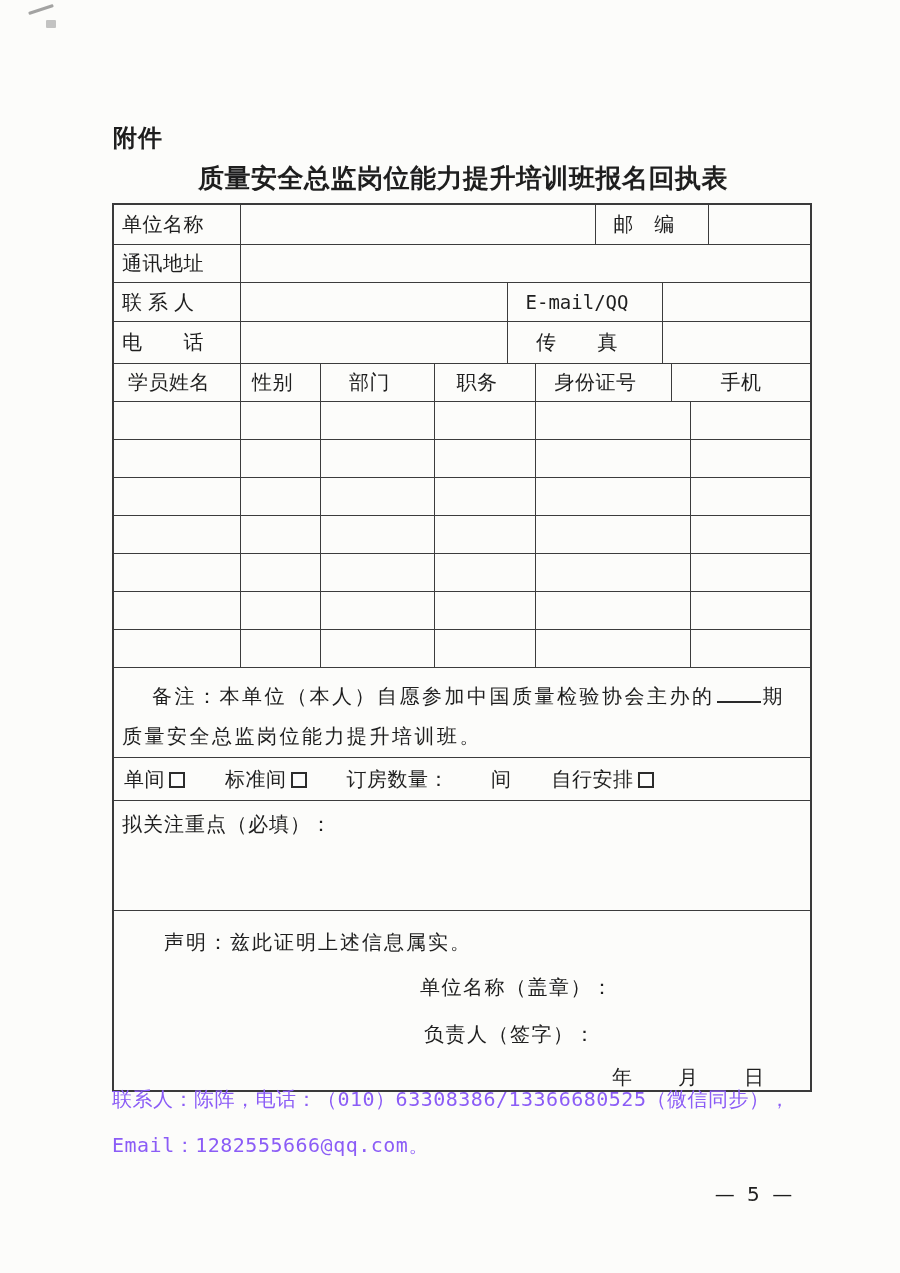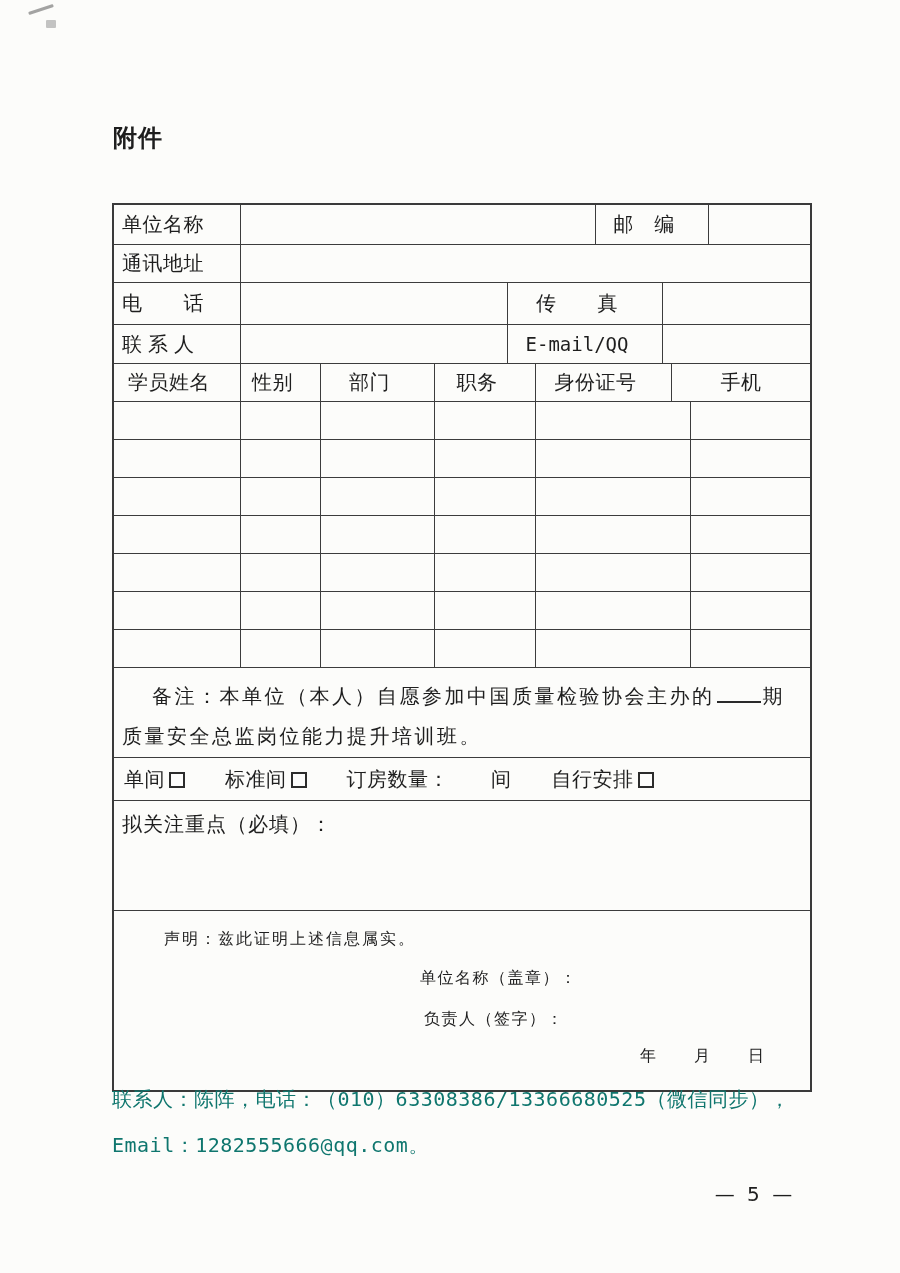--- a/index.html
+++ b/index.html
@@ -36,71 +36,72 @@
   .remark-l2{font-size:20px;letter-spacing:2.5px;line-height:40px;}
   .ul-blank{display:inline-block;width:44px;border-bottom:2px solid #2a2a2a;height:18px;margin:0 2px;}
 
   .lodging-content{flex:1;display:flex;align-items:center;font-size:20px;}
   .lodging-content .opt{white-space:nowrap;}
   .cb{display:inline-block;width:16px;height:16px;border:2px solid #2c2c2c;box-sizing:border-box;
       margin-left:4px;vertical-align:-2px;background:#fdfdfc;}
   .ml10{margin-left:10px}.ml40{margin-left:40px}.ml42{margin-left:42px}
 
   .focus-row{height:110px;padding:10px 8px;font-size:20px;letter-spacing:1px;}
-  .decl-row{height:161px;font-size:16px;}
+  .decl-row{height:161px;font-size:20px;}
   .decl-statement{margin:18px 0 0 50px;letter-spacing:2px;}
   .decl-seal{margin:18px 0 0 306px;letter-spacing:1.5px;}
   .decl-sign{margin:20px 0 0 310px;letter-spacing:1.5px;}
   .decl-date{margin:16px 44px 0 0;text-align:right;letter-spacing:2px;}
 
   .footer-line{position:absolute;left:112px;font-size:20px;letter-spacing:.5px;
-               font-family:"DejaVu Sans Mono","Liberation Mono",monospace;color:#0f766e;}
+               font-family:"DejaVu Sans Mono","Liberation Mono",monospace;color:#8b5cf6;}
   .fl1{top:1086px;}
   .fl2{top:1132px;}
   .page-num{position:absolute;left:700px;top:1182px;width:110px;text-align:center;
             font-size:20px;letter-spacing:3px;font-family:"DejaVu Sans","Liberation Sans",sans-serif;}
 </style>
 </head>
 <body>
 
 <div class="sheet">
   <div class="speck s1"></div>
   <div class="speck s2"></div>
 
   <div class="attachment">附件</div>
+  <h1 class="title">质量安全总监岗位能力提升培训班报名回执表</h1>
 
   <div class="ftable">
 
     
     <div class="row h40">
       <div class="cell lab c1">单位名称</div>
       <div class="cell w339"></div>
       <div class="cell ctr w97">邮　编</div>
       <div class="cell cflex"></div>
     </div>
 
     
     <div class="row h38">
       <div class="cell lab c1">通讯地址</div>
       <div class="cell cflex"></div>
     </div>
 
     
+    <div class="row h39">
+      <div class="cell lab c1">联 系 人</div>
+      <div class="cell w251"></div>
+      <div class="cell ctr w139 mono">E-mail/QQ</div>
+      <div class="cell cflex"></div>
+    </div>
+
+    
     <div class="row h42">
       <div class="cell lab c1">电　　话</div>
       <div class="cell w251"></div>
       <div class="cell ctr w139">传　　真</div>
-      <div class="cell cflex"></div>
-    </div>
-
-    
-    <div class="row h39">
-      <div class="cell lab c1">联 系 人</div>
-      <div class="cell w251"></div>
-      <div class="cell ctr w139 mono">E-mail/QQ</div>
       <div class="cell cflex"></div>
     </div>
 
     
     <div class="row h38">
       <div class="cell ctr c1">学员姓名</div>
       <div class="cell ctr c2">性别</div>
       <div class="cell ctr c3">部门</div>
       <div class="cell ctr c4">职务</div>
       <div class="cell ctr cflex">身份证号</div>

